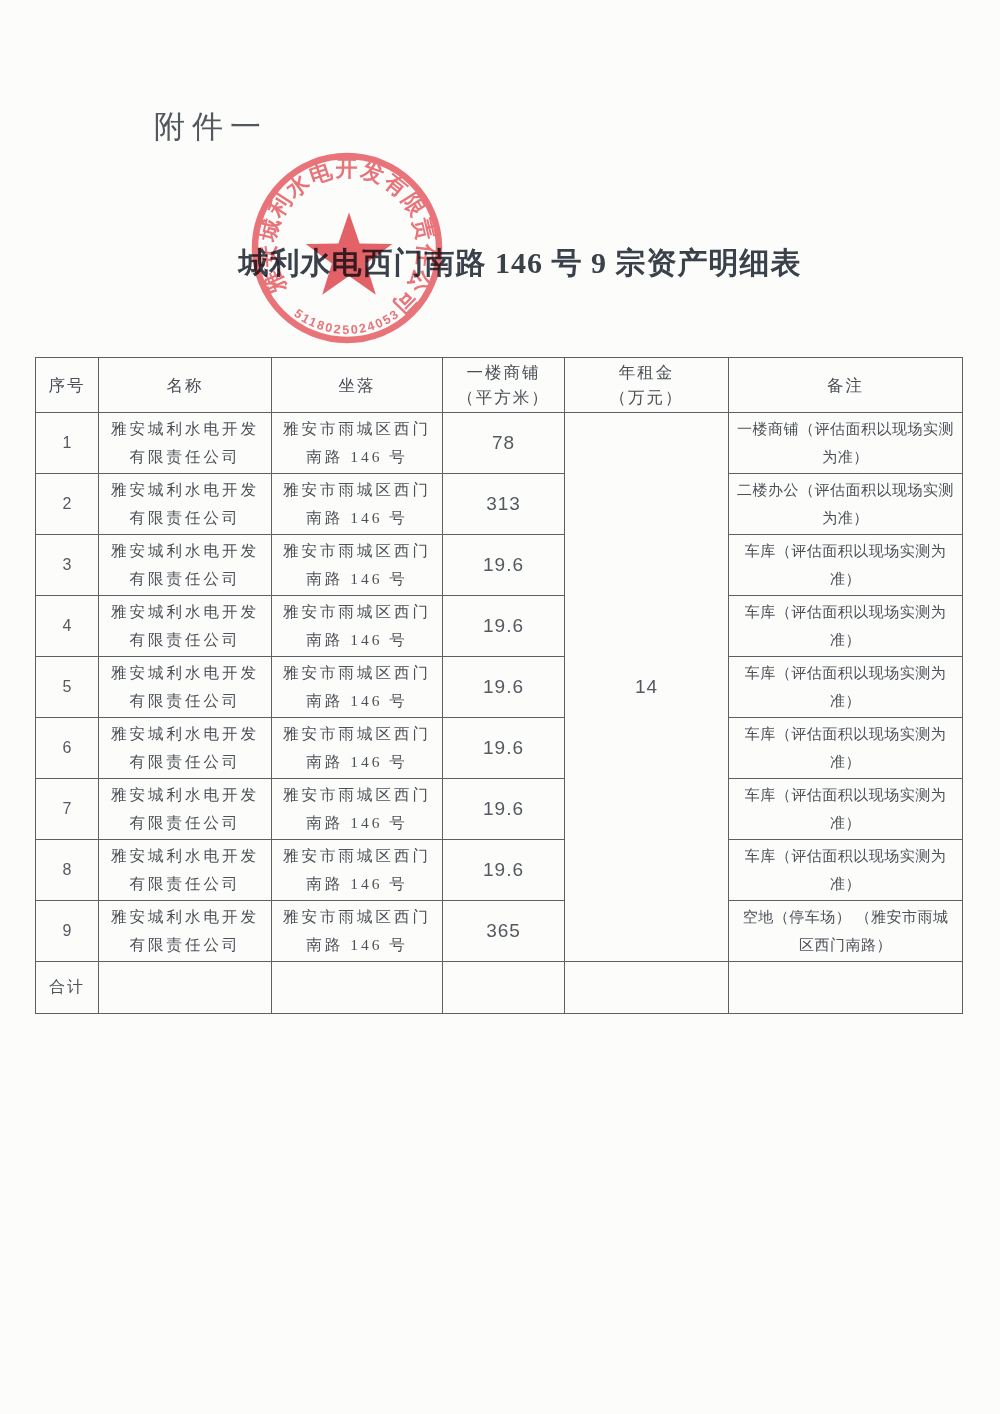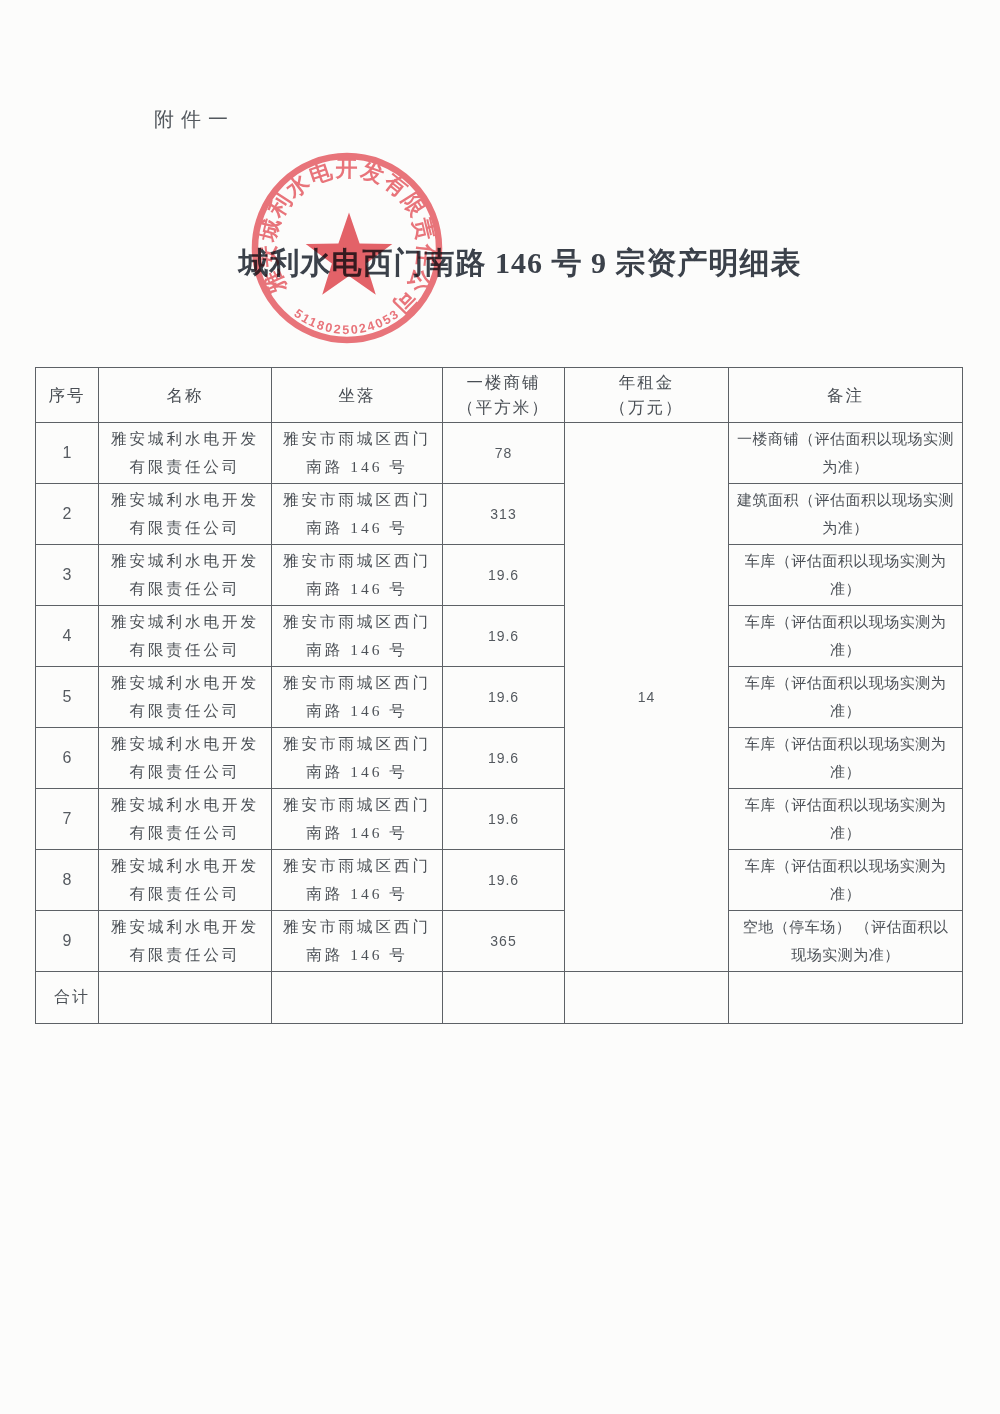--- a/index.html
+++ b/index.html
@@ -5,35 +5,35 @@
   html,body{margin:0;padding:0;}
   body{
     width:1000px;height:1414px;position:relative;
     background:#fcfcfb;
     font-family:"Liberation Serif", serif;
     color:#4c5157;
     overflow:hidden;
   }
   .attachment-label{
     position:absolute;left:154px;top:106px;
-    font-size:20px;letter-spacing:7px;color:#53585e;
+    font-size:31px;letter-spacing:7px;color:#53585e;
   }
   .doc-title{
     position:absolute;top:243px;left:40px;width:960px;
     text-align:center;font-size:30px;font-weight:bold;
     color:#3b414a;letter-spacing:1px;white-space:nowrap;
   }
   .seal{
     position:absolute;left:248px;top:149px;width:198px;height:198px;
     mix-blend-mode:multiply;opacity:.93;
   }
   .seal text{font-family:"Liberation Serif", serif;}
   .seal .arc-company{font-size:22px;font-weight:bold;letter-spacing:2px;}
   .seal .arc-number{font-size:12.5px;font-weight:bold;letter-spacing:2px;font-family:"Liberation Sans", sans-serif;}
-  .table-wrap{position:absolute;left:35px;top:367px;width:927px;}
+  .table-wrap{position:absolute;left:35px;top:357px;width:927px;}
   table.asset-table{
     border-collapse:collapse;table-layout:fixed;width:927px;
     color:#4c5157;
   }
   .asset-table th,.asset-table td{
     border:1px solid #5d6166;
     text-align:center;vertical-align:middle;
     font-weight:normal;padding:2px 8px;
     overflow:hidden;
   }
@@ -46,26 +46,26 @@
   }
   td.cell-idx{
     font-family:"Liberation Sans", sans-serif;
     font-size:16px;color:#555a60;
   }
   td.cell-name,td.cell-loc{
     font-size:15.5px;letter-spacing:3px;line-height:28px;padding:2px 10px;
   }
   td.cell-num{
     font-family:"Liberation Sans", sans-serif;
-    font-size:14px;letter-spacing:1px;color:#54595f;
+    font-size:19px;letter-spacing:1px;color:#54595f;
   }
   td.cell-remark{
     font-size:15px;letter-spacing:0.5px;line-height:28px;padding:2px 8px;
   }
-  td.cell-total-label{font-size:16px;letter-spacing:2px;text-align:right;}
+  td.cell-total-label{font-size:16px;letter-spacing:2px;}
 </style>
 </head>
 <body>
 
 <div class="attachment-label">附件一</div>
 
 <div class="doc-title">城利水电西门南路 146 号 9 宗资产明细表</div>
 
 <svg class="seal" viewBox="0 0 198 198">
   <circle cx="99" cy="99" r="92" fill="none" stroke-width="6.5" stroke="#ea6a72"></circle>
@@ -111,21 +111,21 @@
           <td class="cell-loc">雅安市雨城区西门南路 146 号</td>
           <td class="cell-num">78</td>
           <td class="cell-num" rowspan="9">14</td>
           <td class="cell-remark">一楼商铺（评估面积以现场实测为准）</td>
         </tr>
         <tr>
           <td class="cell-idx">2</td>
           <td class="cell-name">雅安城利水电开发有限责任公司</td>
           <td class="cell-loc">雅安市雨城区西门南路 146 号</td>
           <td class="cell-num">313</td>
-          <td class="cell-remark">建筑面积（评估面积以现场实测为准）</td>
+          <td class="cell-remark">二楼办公（评估面积以现场实测为准）</td>
         </tr>
         <tr>
           <td class="cell-idx">3</td>
           <td class="cell-name">雅安城利水电开发有限责任公司</td>
           <td class="cell-loc">雅安市雨城区西门南路 146 号</td>
           <td class="cell-num">19.6</td>
           <td class="cell-remark">车库（评估面积以现场实测为准）</td>
         </tr>
         <tr>
           <td class="cell-idx">4</td>
@@ -160,21 +160,21 @@
           <td class="cell-name">雅安城利水电开发有限责任公司</td>
           <td class="cell-loc">雅安市雨城区西门南路 146 号</td>
           <td class="cell-num">19.6</td>
           <td class="cell-remark">车库（评估面积以现场实测为准）</td>
         </tr>
         <tr>
           <td class="cell-idx">9</td>
           <td class="cell-name">雅安城利水电开发有限责任公司</td>
           <td class="cell-loc">雅安市雨城区西门南路 146 号</td>
           <td class="cell-num">365</td>
-          <td class="cell-remark">空地（停车场） （评估面积以现场实测为准）</td>
+          <td class="cell-remark">空地（停车场） （雅安市雨城区西门南路）</td>
         </tr>
       </tbody>
     <tbody>
       <tr class="total-row">
         <td class="cell-total-label">合计</td>
         <td></td>
         <td></td>
         <td></td>
         <td></td>
         <td></td>

